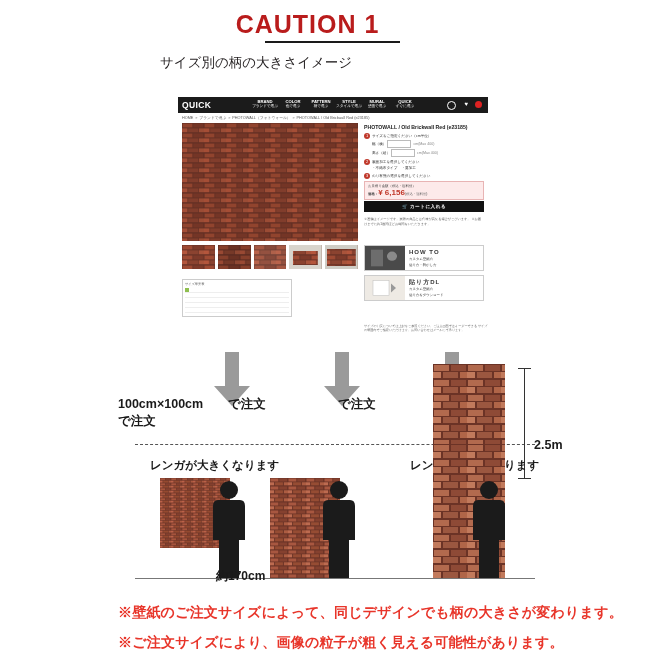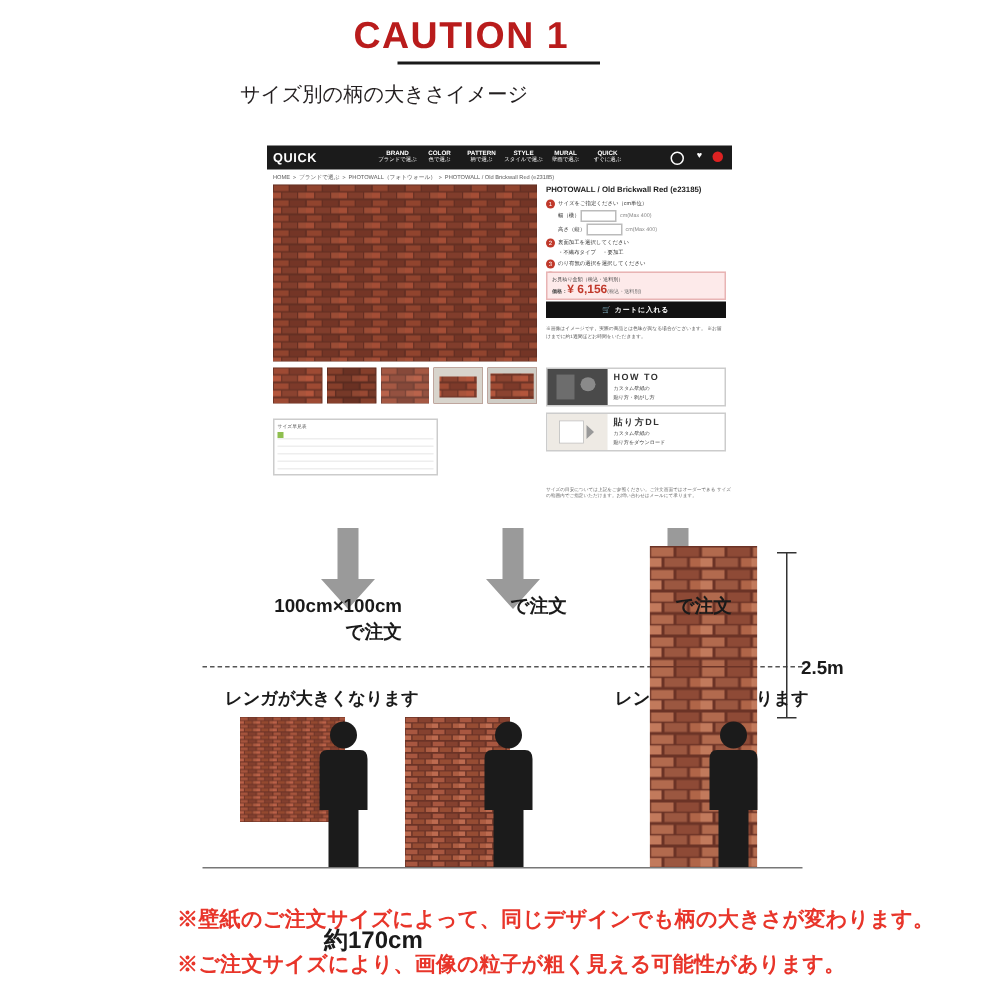--- a/index.html
+++ b/index.html
@@ -275,21 +275,21 @@
     width: 40px;
     height: 54px;
   }
   .arrow svg { width: 100%; height: 100%; display:block; }
 
   .ordlabel {
     position: absolute;
     font-size: 12.5px;
     font-weight: bold;
     color: #1a1a1a;
-    text-align: right;
+    text-align: left;
     line-height: 1.35;
     width: 150px;
   }
 
   
   .dashline {
     position: absolute;
     left: 135px;
     top: 444px;
     width: 400px;
@@ -337,22 +337,22 @@
   .floorline {
     position: absolute;
     top: 578px;
     left: 135px;
     width: 400px;
     border-top: 1px solid #777;
   }
   .hlabel2 {
     position: absolute;
     left: 216px;
-    top: 617px;
-    font-size: 16px;
+    top: 568px;
+    font-size: 12px;
     font-weight: bold;
     color: #1a1a1a;
   }
 
   
   .warn {
     position: absolute;
     left: 118px;
     font-size: 14px;
     font-weight: bold;

